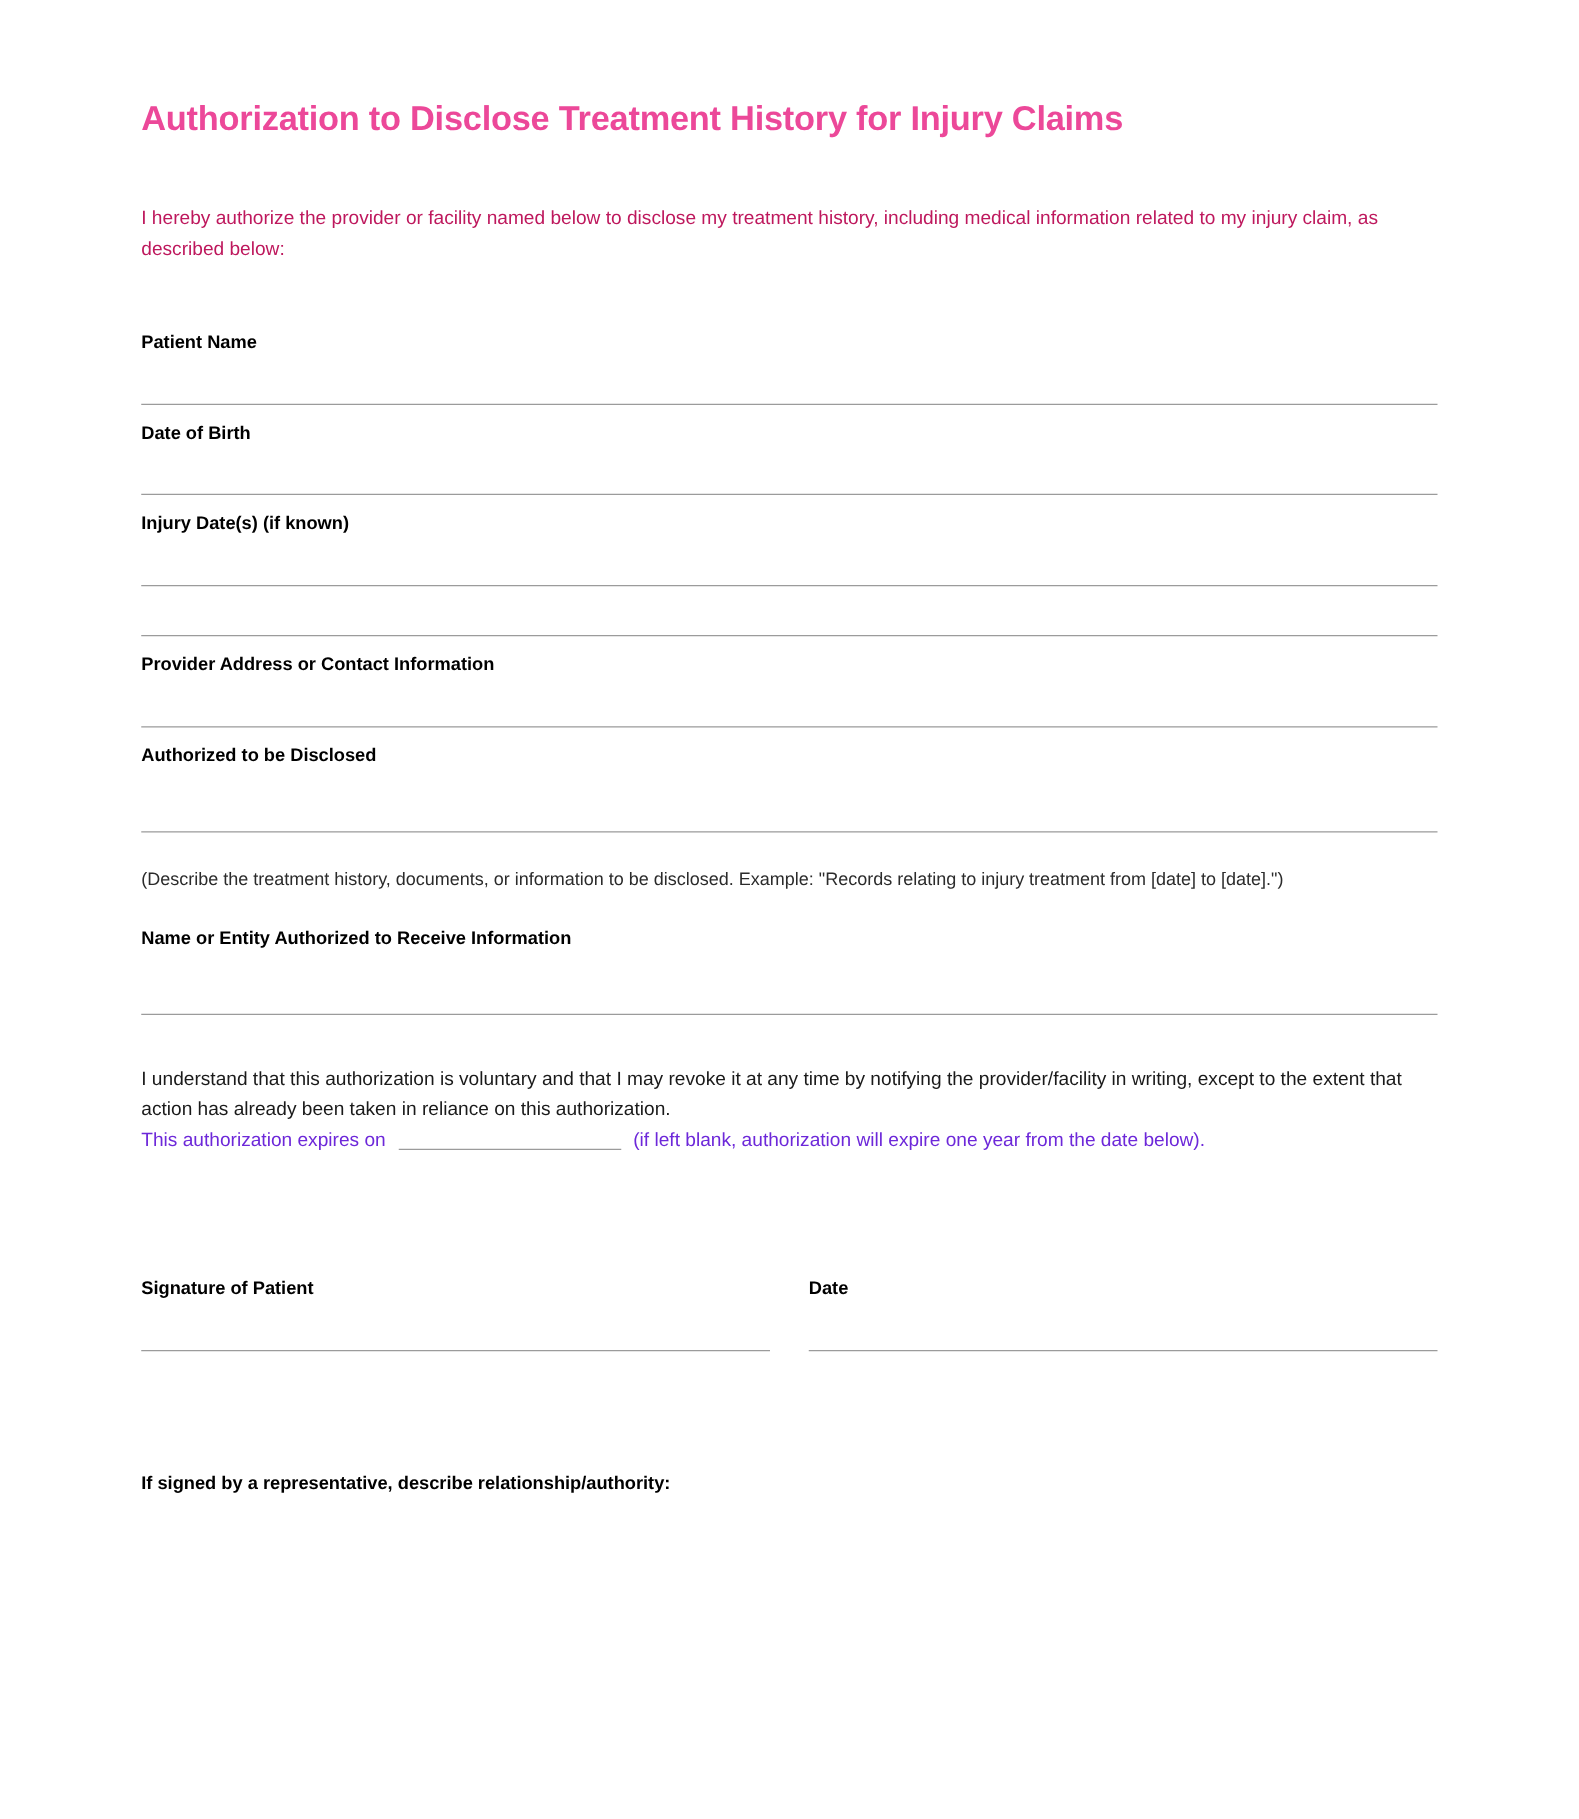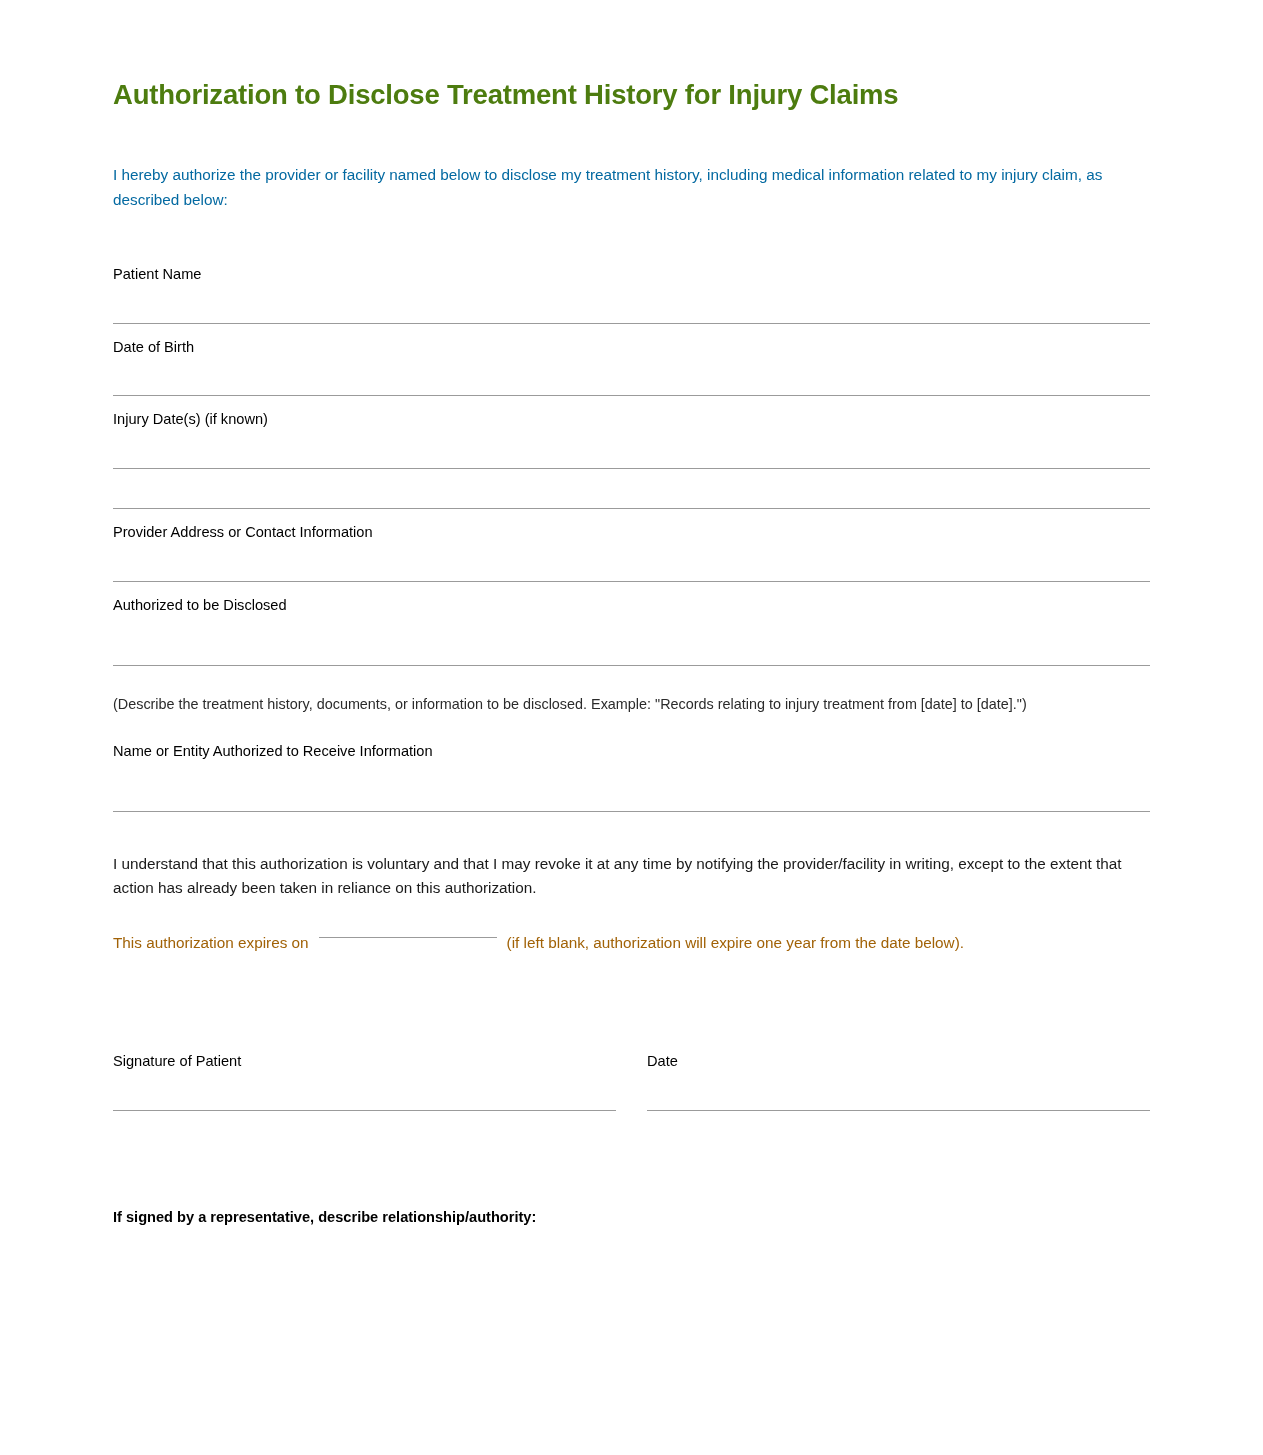--- a/index.html
+++ b/index.html
@@ -22,39 +22,39 @@
     box-sizing: border-box;
     padding: 78px 113px 60px 113px;
     background: #ffffff;
   }
 
   .doc-title {
     font-size: 27.5px;
     font-weight: bold;
     line-height: 1.2;
     letter-spacing: -0.2px;
-    color: #4d7c0f;
+    color: #ec4899;
     margin: 0 0 52px 0;
   }
 
   .intro-paragraph {
     font-size: 15.3px;
     line-height: 1.62;
-    color: #0369a1;
+    color: #be185d;
     margin: 0 0 38px 0;
     max-width: 1036px;
   }
 
   .field-block {
     margin-bottom: 0;
   }
 
   .field-label {
     font-size: 14.6px;
-    font-weight: normal;
+    font-weight: bold;
     color: #000000;
     line-height: 1.3;
     padding-top: 14px;
   }
 
   .field-rule {
     border-bottom: 1px solid #9b9b9b;
     height: 0;
   }
 
@@ -79,25 +79,24 @@
     line-height: 1.62;
     color: #1a1a1a;
     margin: 0;
     max-width: 1036px;
   }
 
   .section-gap-lg { height: 40px; }
 
   .expiry-line {
     display: flex;
-    align-items: flex-start;
+    align-items: center;
     font-size: 15.3px;
     line-height: 1.6;
-    color: #a16207;
-    margin-top: 30px;
+    color: #6d28d9;
     flex-wrap: nowrap;
     white-space: nowrap;
   }
   .expiry-blank {
     display: inline-block;
     width: 178px;
     margin: 0 10px;
     position: relative;
     top: 6px;
     border-bottom: 1px solid #9b9b9b;

